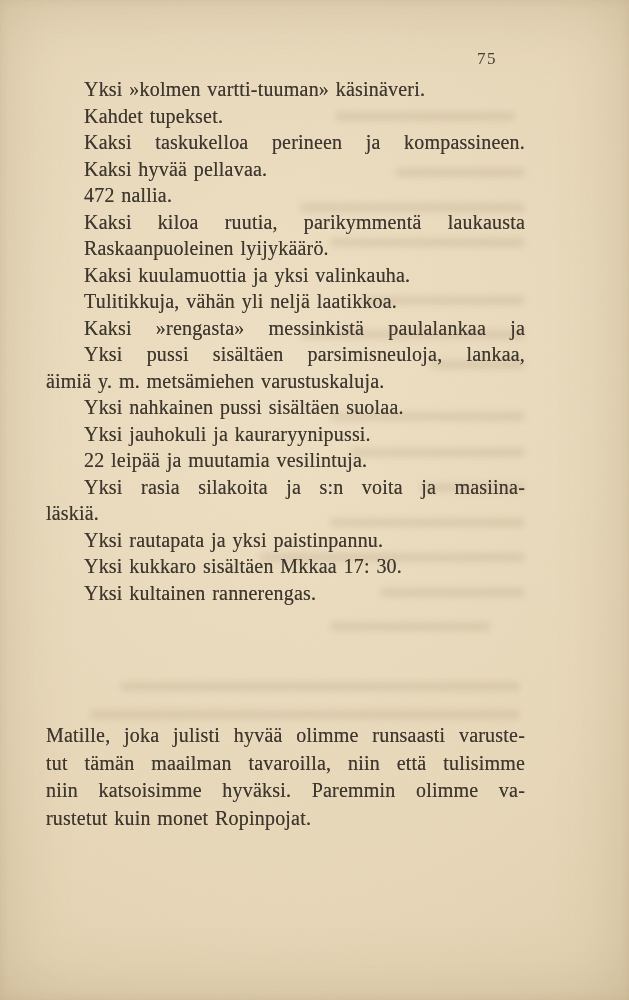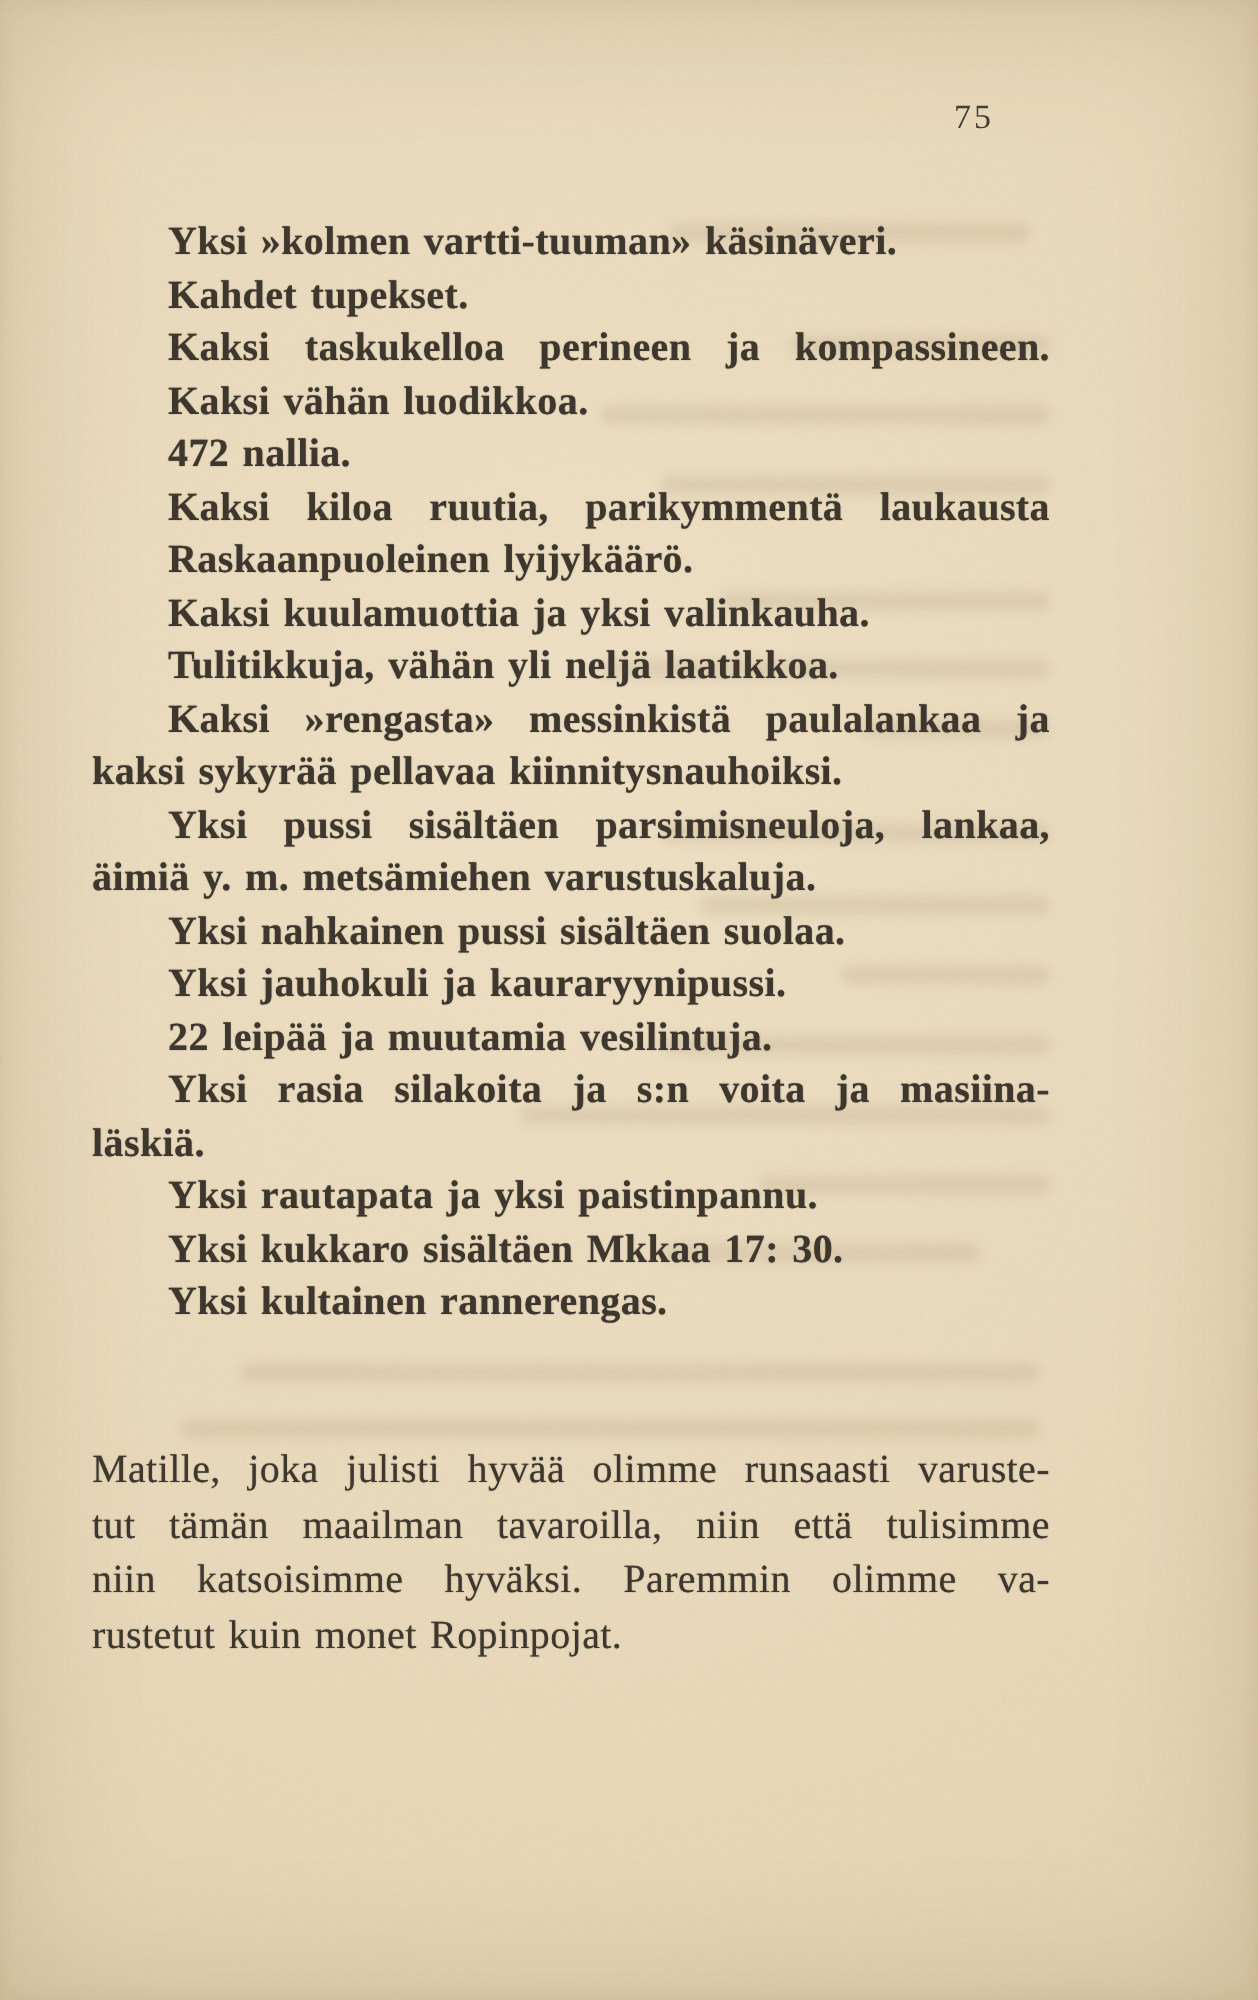--- a/index.html
+++ b/index.html
@@ -34,21 +34,21 @@
   }
   .textblock {
     position: absolute;
     left: 46px;
     width: 479px;
     font-size: 20px;
     letter-spacing: 0.2px;
     word-spacing: 1.5px;
     text-shadow: 0 0 0.6px rgba(62, 55, 46, 0.65);
   }
-  .list { top: 108px; line-height: 26.5px; font-weight: bold; }
+  .list { top: 76px; line-height: 26.5px; }
   .para { top: 722px; line-height: 27.5px; }
   .line { text-align: justify; }
   .line.full { text-align-last: justify; }
   .line.nf { white-space: nowrap; text-align: left; }
   .line.indent { padding-left: 38px; }
   
   .smudge {
     position: absolute;
     height: 9px;
     border-radius: 5px;
@@ -85,28 +85,27 @@
   <div class="smudge" style="left:330px; top:622px; width:160px;"></div>
   <div class="smudge" style="left:120px; top:682px; width:400px;"></div>
   <div class="smudge" style="left:90px;  top:710px; width:430px;"></div>
 
   <div class="pagenum">75</div>
 
   <div class="textblock list" id="inventory">
       <div class="line indent nf">Yksi »kolmen vartti-tuuman» käsinäveri.</div>
       <div class="line indent nf">Kahdet tupekset.</div>
       <div class="line indent full">Kaksi taskukelloa perineen ja kompassineen.</div>
-      <div class="line indent nf">Kaksi vähän luodikkoa.</div>
+      <div class="line indent nf">Kaksi hyvää pellavaa.</div>
       <div class="line indent nf">472 nallia.</div>
       <div class="line indent full">Kaksi kiloa ruutia, parikymmentä laukausta</div>
       <div class="line indent nf">Raskaanpuoleinen lyijykäärö.</div>
       <div class="line indent nf">Kaksi kuulamuottia ja yksi valinkauha.</div>
       <div class="line indent nf">Tulitikkuja, vähän yli neljä laatikkoa.</div>
       <div class="line indent full">Kaksi »rengasta» messinkistä paulalankaa ja</div>
-      <div class="line nf">kaksi sykyrää pellavaa kiinnitysnauhoiksi.</div>
       <div class="line indent full">Yksi pussi sisältäen parsimisneuloja, lankaa,</div>
       <div class="line nf">äimiä y. m. metsämiehen varustuskaluja.</div>
       <div class="line indent nf">Yksi nahkainen pussi sisältäen suolaa.</div>
       <div class="line indent nf">Yksi jauhokuli ja kauraryynipussi.</div>
       <div class="line indent nf">22 leipää ja muutamia vesilintuja.</div>
       <div class="line indent full">Yksi rasia silakoita ja s:n voita ja masiina-</div>
       <div class="line nf">läskiä.</div>
       <div class="line indent nf">Yksi rautapata ja yksi paistinpannu.</div>
       <div class="line indent nf">Yksi kukkaro sisältäen Mkkaa 17: 30.</div>
       <div class="line indent nf">Yksi kultainen rannerengas.</div>

